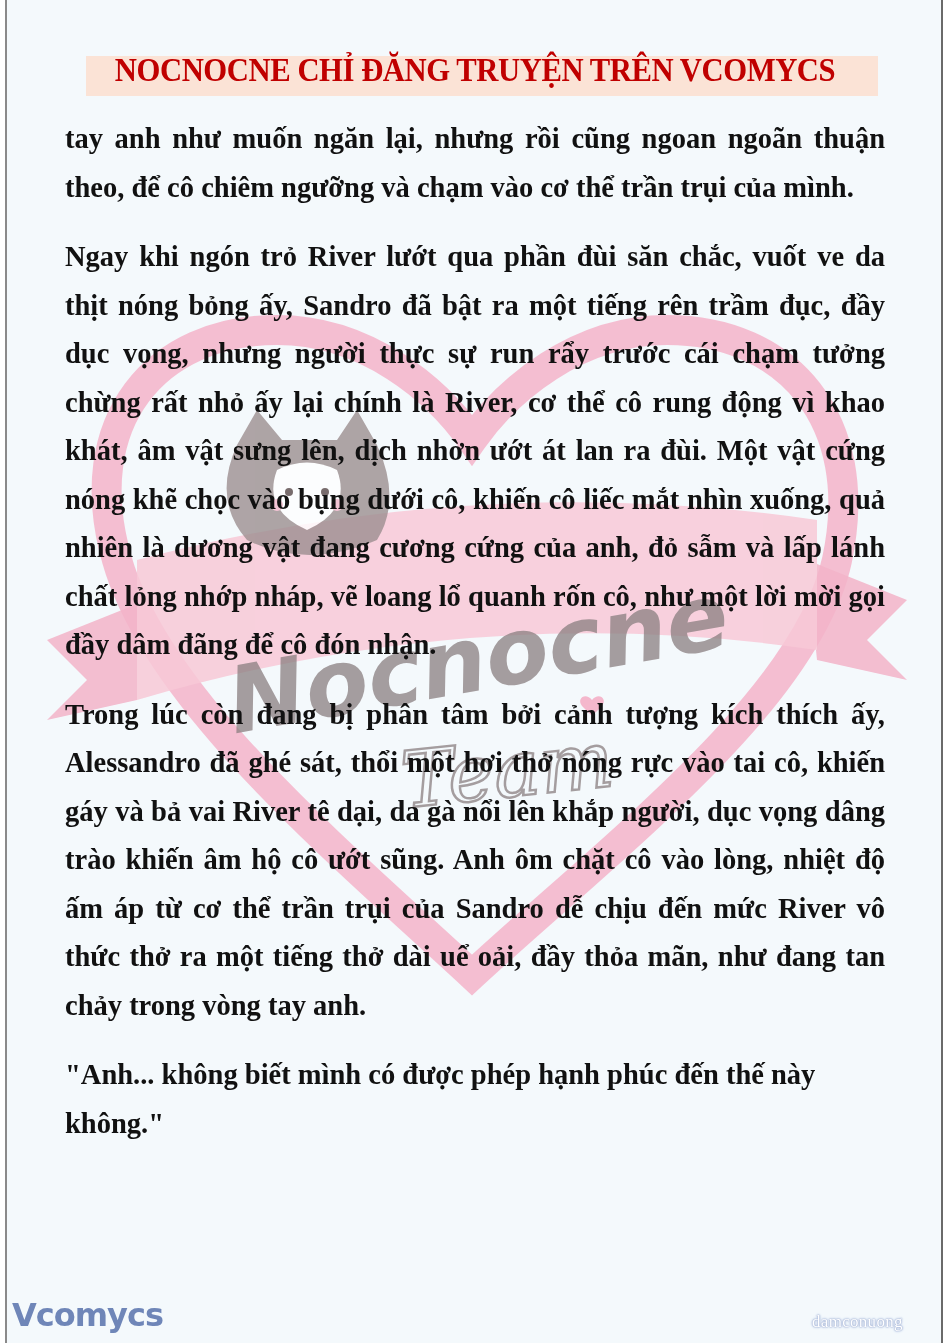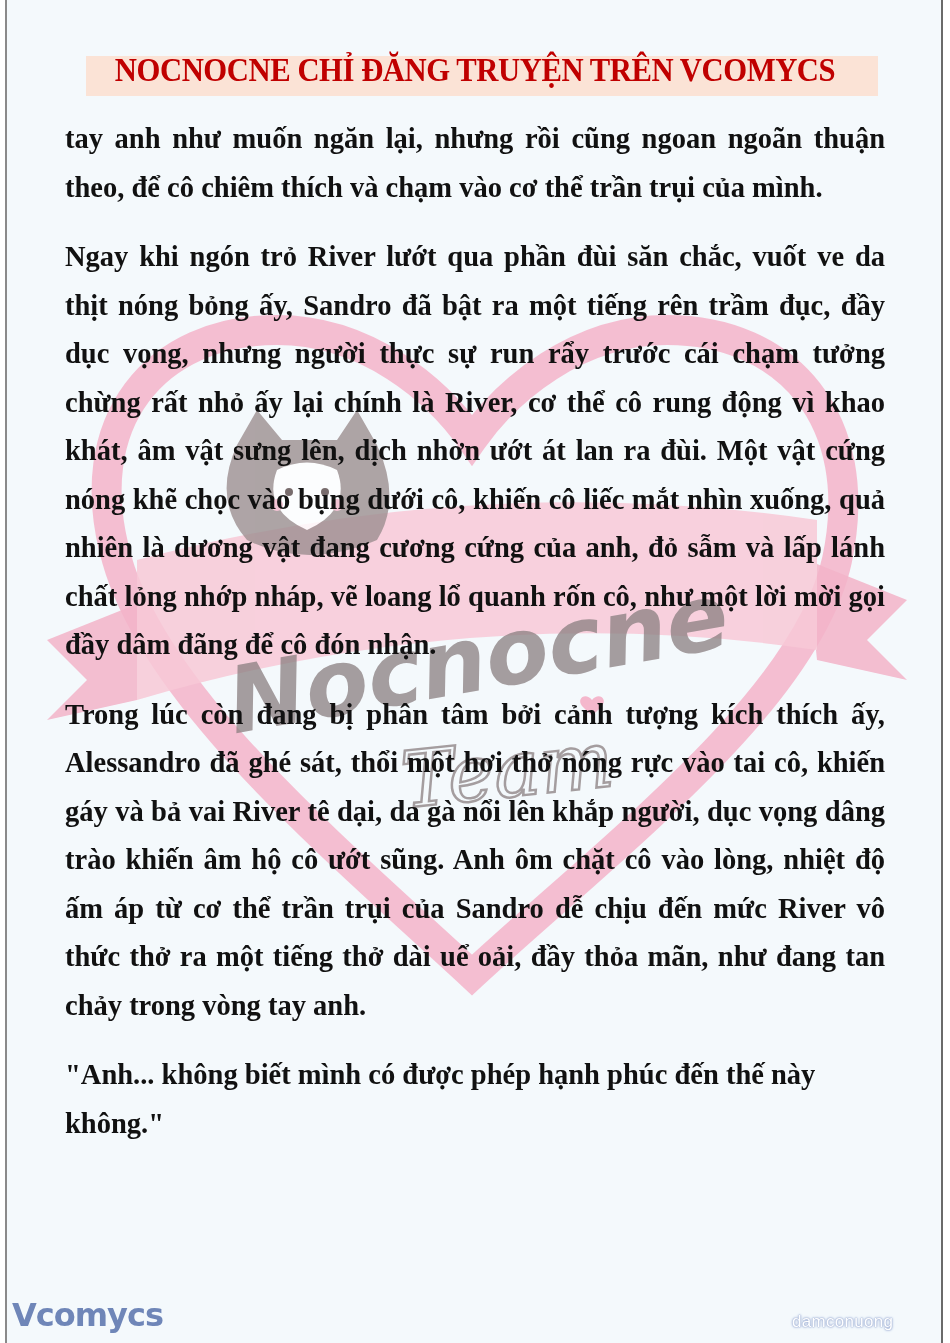--- a/index.html
+++ b/index.html
@@ -42,22 +42,22 @@
     line-height: 48.5px;
     font-weight: bold;
   }
   .content p { margin: 0 0 21px 0; text-align: justify; }
   .logo-vcomycs {
     position: absolute; left: 12px; top: 1296px;
     font-family: "DejaVu Sans", sans-serif; font-weight: bold;
     font-size: 32px; color: #6f86b8; letter-spacing: -1px;
   }
   .logo-damconuong {
-    position: absolute; left: 792px; top: 1312px;
-    font-family: Liberation Sans, sans-serif; font-size: 17px; color: #ffffff;
+    position: absolute; left: 812px; top: 1312px;
+    font-family: Liberation Serif, serif; font-size: 17px; color: #ffffff;
     text-shadow: 0 0 3px #9fb0d6, 0 0 2px #9fb0d6, 0 0 1px #7f92c0;
     letter-spacing: 0.3px;
   }
 </style>
 </head>
 <body>
 
 <div class="page">
 
   <svg class="watermark" viewBox="0 0 938 1343">
@@ -83,20 +83,20 @@
     <text x="395" y="800" transform="rotate(-6 470 780)" font-family="DejaVu Serif, serif" font-style="italic" font-size="78" fill="none" stroke="#8a7f80" stroke-width="2.5" opacity="0.75">Team</text>
     <path d="M585 700 c -6 -8 -16 -2 -10 6 l 10 10 l 10 -10 c 6 -8 -4 -14 -10 -6 z" fill="#f4b7cc"></path>
   </svg>
 
   <div class="banner"></div>
 </div>
 
 <div class="banner-text">NOCNOCNE CHỈ ĐĂNG TRUYỆN TRÊN VCOMYCS</div>
 
 <div class="content">
-  <p>tay anh như muốn ngăn lại, nhưng rồi cũng ngoan ngoãn thuận theo, để cô chiêm thích và chạm vào cơ thể trần trụi của mình.</p>
+  <p>tay anh như muốn ngăn lại, nhưng rồi cũng ngoan ngoãn thuận theo, để cô chiêm ngưỡng và chạm vào cơ thể trần trụi của mình.</p>
   <p>Ngay khi ngón trỏ River lướt qua phần đùi săn chắc, vuốt ve da thịt nóng bỏng ấy, Sandro đã bật ra một tiếng rên trầm đục, đầy dục vọng, nhưng người thực sự run rẩy trước cái chạm tưởng chừng rất nhỏ ấy lại chính là River, cơ thể cô rung động vì khao khát, âm vật sưng lên, dịch nhờn ướt át lan ra đùi. Một vật cứng nóng khẽ chọc vào bụng dưới cô, khiến cô liếc mắt nhìn xuống, quả nhiên là dương vật đang cương cứng của anh, đỏ sẫm và lấp lánh chất lỏng nhớp nháp, vẽ loang lổ quanh rốn cô, như một lời mời gọi đầy dâm đãng để cô đón nhận.</p>
   <p>Trong lúc còn đang bị phân tâm bởi cảnh tượng kích thích ấy, Alessandro đã ghé sát, thổi một hơi thở nóng rực vào tai cô, khiến gáy và bả vai River tê dại, da gà nổi lên khắp người, dục vọng dâng trào khiến âm hộ cô ướt sũng. Anh ôm chặt cô vào lòng, nhiệt độ ấm áp từ cơ thể trần trụi của Sandro dễ chịu đến mức River vô thức thở ra một tiếng thở dài uể oải, đầy thỏa mãn, như đang tan chảy trong vòng tay anh.</p>
   <p style="text-align:left">"Anh... không biết mình có được phép hạnh phúc đến thế này không."</p>
 </div>
 
 <div class="logo-vcomycs">Vcomycs</div>
 <div class="logo-damconuong">damconuong</div>
 
 </body></html>

